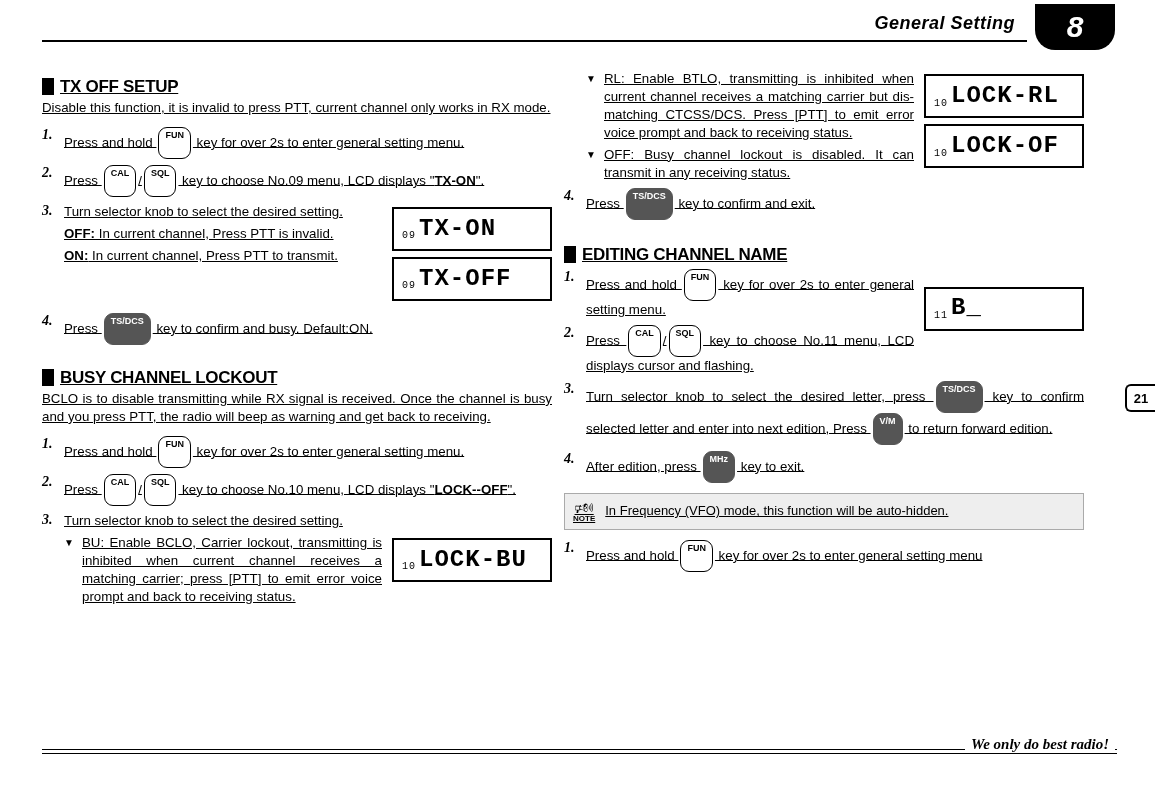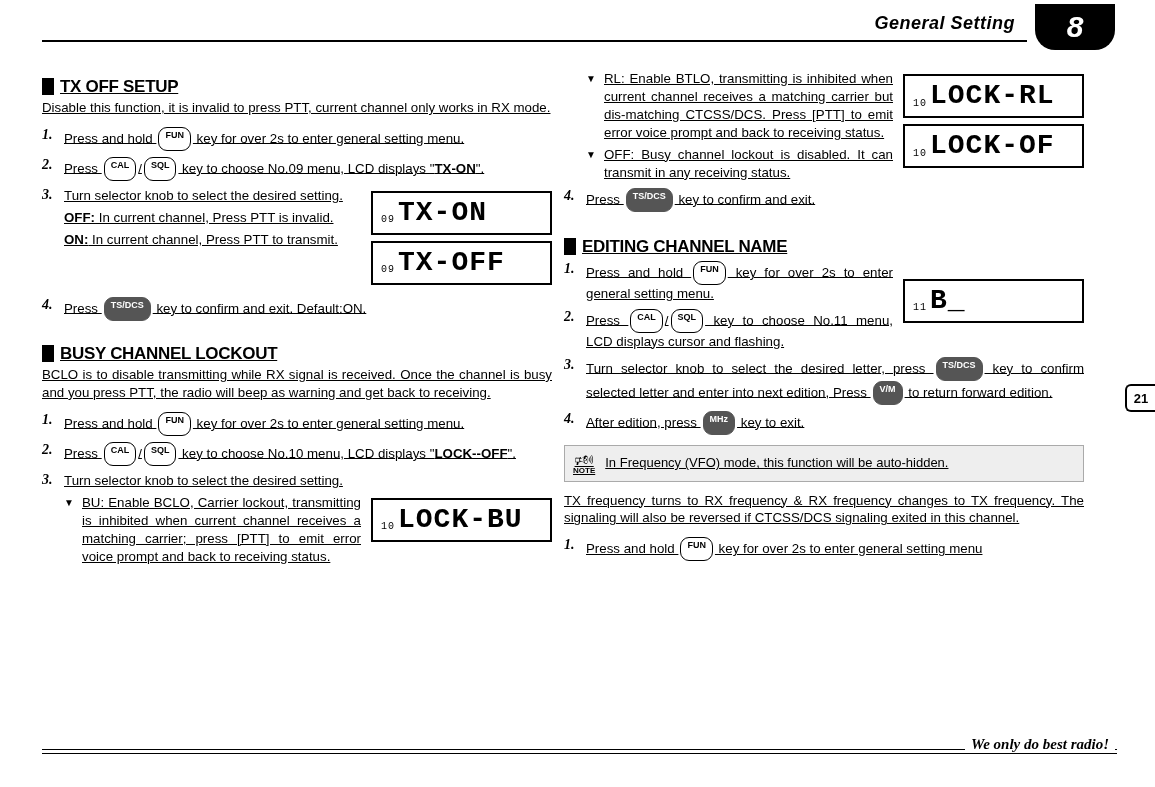--- a/index.html
+++ b/index.html
@@ -21,33 +21,33 @@
   ol.steps { list-style: none; counter-reset: step; }
   ol.steps > li { position: relative; padding-left: 22px; margin: 6px 0; text-align: justify; }
   ol.steps > li .num { position: absolute; left: 0; top: 0; font: italic 700 14px Georgia, serif; }
   ol.steps > li .after { display: block; margin-top: 4px; }
 
   ul.sub { list-style: none; margin-left: 22px; }
   ul.sub > li { position: relative; padding-left: 18px; margin: 4px 0; text-align: justify; }
   ul.sub > li::before { content: "▼"; position: absolute; left: 0; top: 2px; font-size: 10px; }
 
   .key {
-    display: inline-block; vertical-align: middle; padding: 0 6px; height: 24px;
+    display: inline-block; vertical-align: middle; padding: 0 6px; height: 32px;
     border: 1px solid #000; border-radius: 9px; font: 700 9px/14px Arial;
     background: #fff; color: #000; margin: 0 2px;
   }
   .key.dark { background: #555; color: #fff; border-color: #555; }
 
   .lcd {
-    border: 2px solid #000; width: 181px; height: 44px; margin: 4px 0 6px auto;
+    border: 2px solid #000; width: 160px; height: 44px; margin: 4px 0 6px auto;
     display: flex; align-items: center; padding: 0 8px;
     font-family: "Courier New", monospace; letter-spacing: 1px;
   }
   .lcd .idx { font-size: 10px; margin-right: 3px; align-self: flex-end; padding-bottom: 6px; }
-  .lcd .txt { font-size: 28px; font-weight: 700; white-space: nowrap; }
+  .lcd .txt { font-size: 24px; font-weight: 700; white-space: nowrap; }
 
   .float-r { float: right; margin-left: 10px; }
   .clear { clear: both; }
 
   .note-box {
     background: #eee; border: 1px solid #aaa; padding: 6px 8px; margin: 10px 0; display: flex; align-items: center; gap: 10px;
     font-size: 13px;
   }
   .note-icon { text-align: center; line-height: 1; }
   .note-icon .glyph { font-size: 15px; }
@@ -97,21 +97,21 @@
                 <span class="idx">09</span>
                 <span class="txt">TX-OFF</span>
               </div>
           </div>
           <span>Turn selector knob to select the desired setting.</span>
           <span class="after"><b>OFF:</b><span> In current channel, Press PTT is invalid.</span></span>
           <span class="after"><b>ON:</b><span> In current channel, Press PTT to transmit.</span></span>
           <div class="clear"></div>
         </li>
         <li><span class="num">4.</span>
-          <span>Press </span><span class="key dark">TS/DCS</span><span> key to confirm and exit. Default:ON.</span>
+          <span>Press </span><span class="key dark">TS/DCS</span><span> key to confirm and busy. Default:ON.</span>
         </li>
       </ol>
 
       <div class="h2" style="margin-top:24px">
           <span class="marker"></span>
           <span>BUSY CHANNEL LOCKOUT</span>
         </div>
       <p class="intro">BCLO is to disable transmitting while RX signal is received. Once the channel is busy and you press PTT, the radio will beep as warning and get back to receiving.</p>
 
       <ol class="steps">
@@ -189,21 +189,20 @@
       </ol>
 
       <div class="note-box">
         <div class="note-icon">
           <div class="glyph">🕬</div>
           <div class="lbl">NOTE</div>
         </div>
         <div>In Frequency (VFO) mode, this function will be auto-hidden.</div>
       </div>
 
-      <p class="intro">TX frequency turns to RX frequency &amp; RX frequency changes to TX frequency. The signaling will also be reversed if CTCSS/DCS signaling exited in this channel.</p>
       <ol class="steps">
         <li><span class="num">1.</span>
           <span>Press and hold </span><span class="key">FUN</span><span> key for over 2s to enter general setting menu</span>
         </li>
       </ol>
     </div>
   </div>
 
   <div class="footer">
     <div class="rule1"></div>

